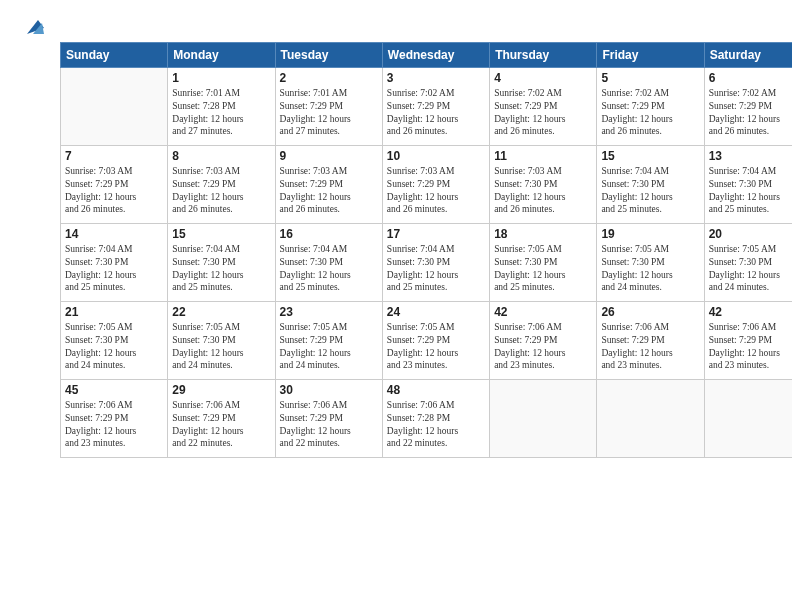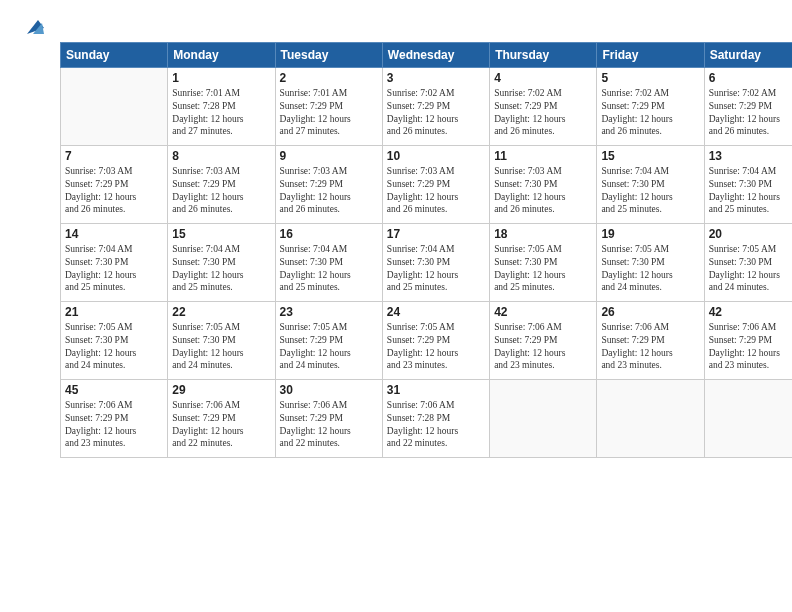--- a/index.html
+++ b/index.html
@@ -348,21 +348,21 @@
 and 22 minutes.</div>
           </td>
           <td>
             <span class="day-num">30</span>
             <div class="day-info" style="white-space: pre-line;">Sunrise: 7:06 AM
 Sunset: 7:29 PM
 Daylight: 12 hours
 and 22 minutes.</div>
           </td>
           <td>
-            <span class="day-num">31</span>
+            <span class="day-num">48</span>
             <div class="day-info" style="white-space: pre-line;">Sunrise: 7:06 AM
 Sunset: 7:28 PM
 Daylight: 12 hours
 and 22 minutes.</div>
           </td>
           <td class="empty-cell"></td>
           <td class="empty-cell"></td>
           <td class="empty-cell"></td>
         </tr>
       </tbody>

